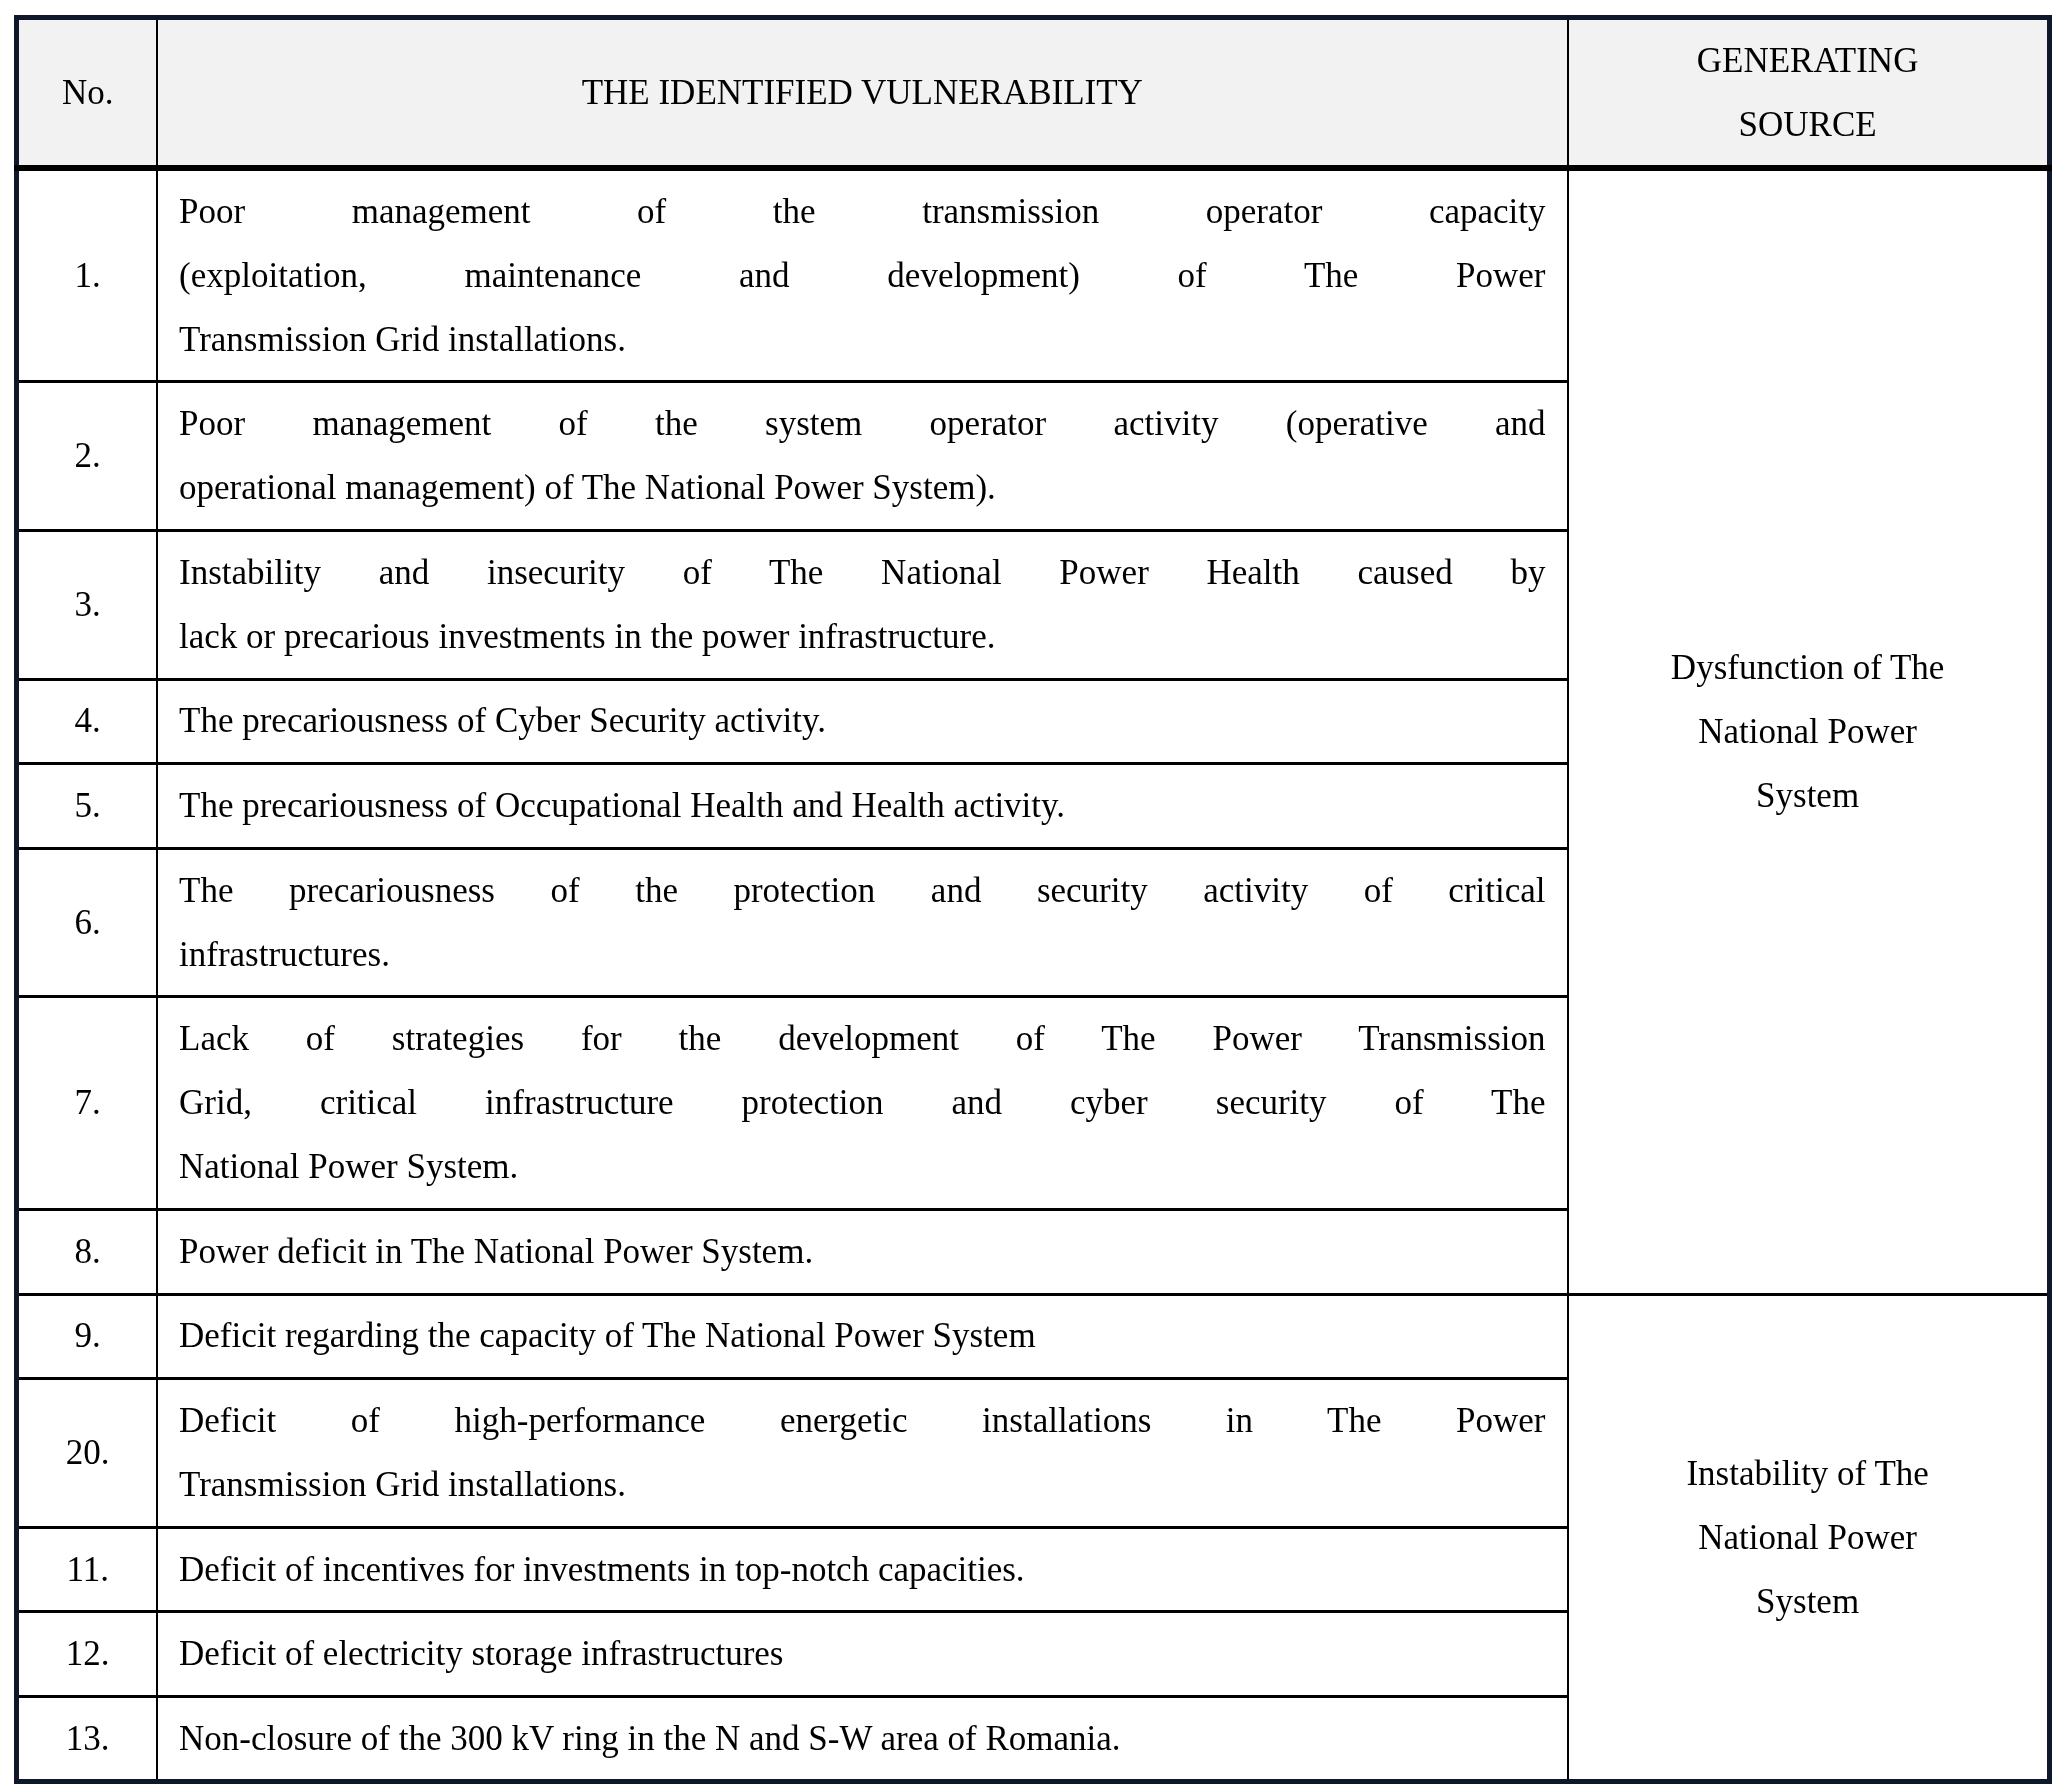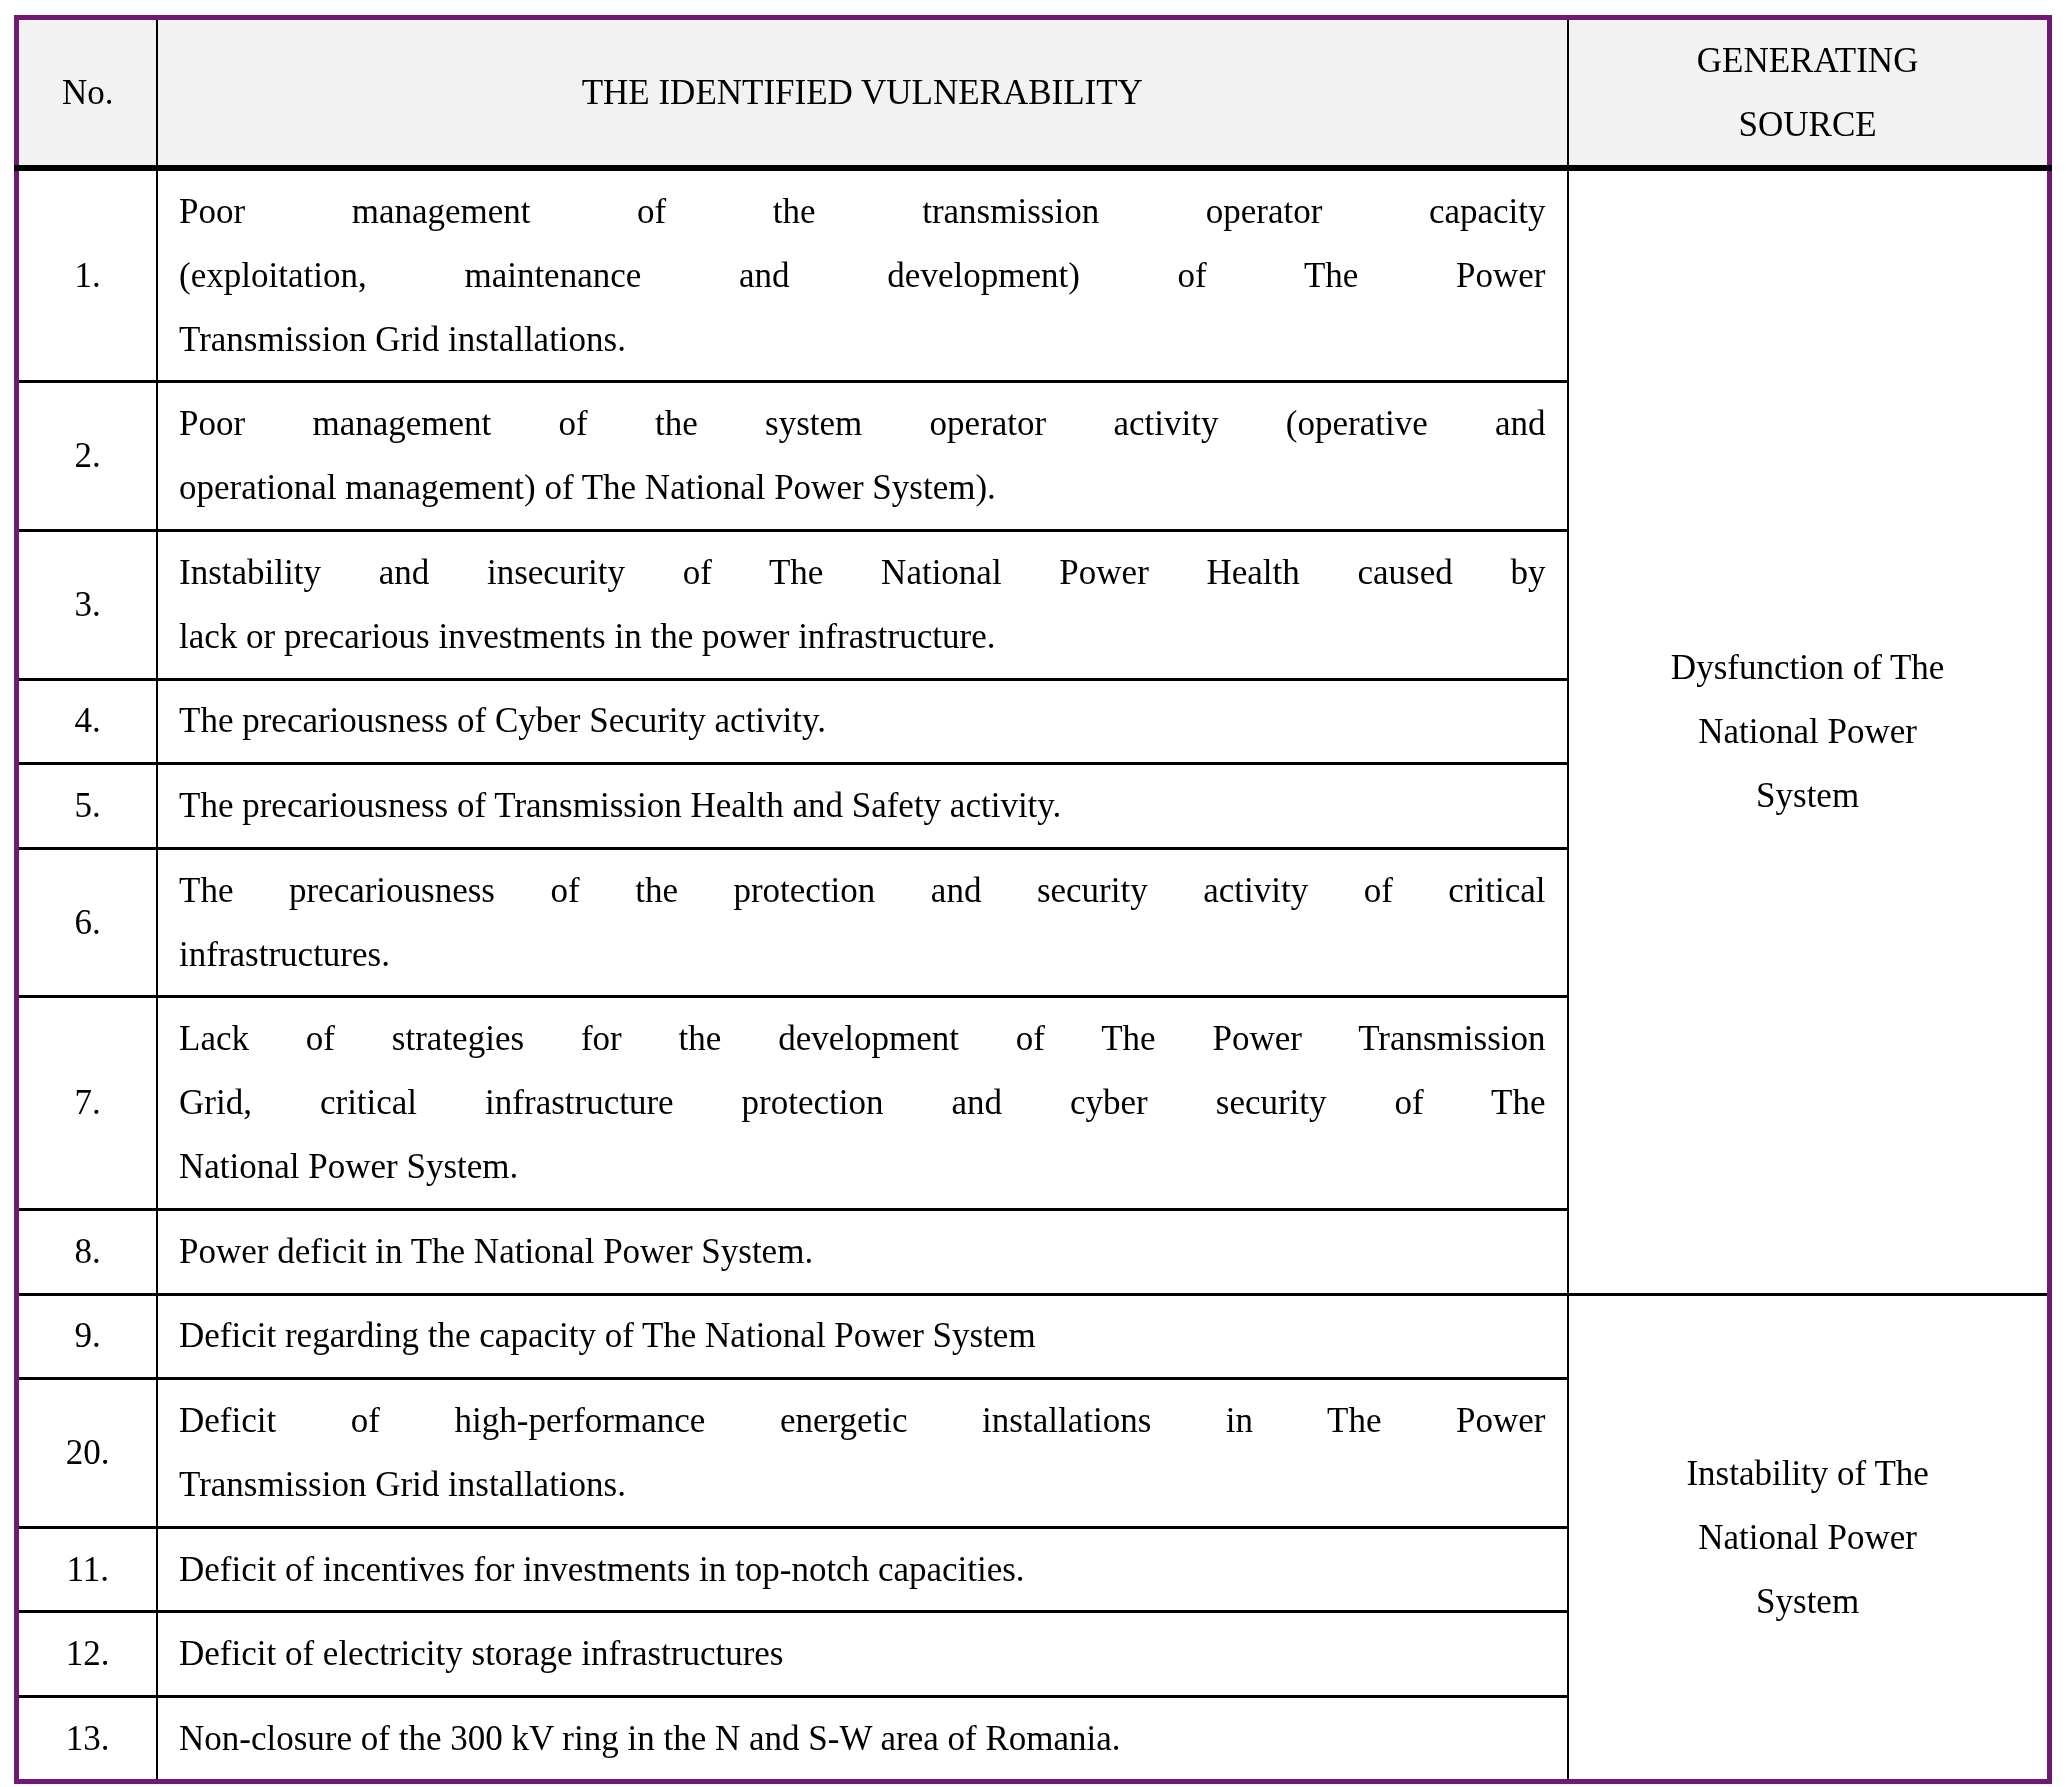--- a/index.html
+++ b/index.html
@@ -11,21 +11,21 @@
   body {
     width: 2066px;
     height: 1788px;
     box-sizing: border-box;
     padding: 15.4px 14.3px;
   }
   table.vuln-table {
     width: 100%;
     border-collapse: collapse;
     table-layout: fixed;
-    border: 5px solid #701a75;
+    border: 5px solid #0f172a;
   }
   col.c-no   { width: 6.9%; }
   col.c-vuln { width: 69.4%; }
   col.c-src  { width: 23.7%; }
 
   th, td {
     border: 2.2px solid #000;
     border-top-width: 3.8px;
     border-bottom-width: 3.8px;
     vertical-align: middle;
@@ -117,21 +117,21 @@
     </tr>
     <tr>
       <td class="no-cell">4.</td>
       <td class="vuln-cell">
           <div class="line last">The precariousness of Cyber Security activity.</div>
         </td>
     </tr>
     <tr>
       <td class="no-cell">5.</td>
       <td class="vuln-cell">
-          <div class="line last">The precariousness of Transmission Health and Safety activity.</div>
+          <div class="line last">The precariousness of Occupational Health and Health activity.</div>
         </td>
     </tr>
     <tr>
       <td class="no-cell">6.</td>
       <td class="vuln-cell">
           <div class="line">The precariousness of the protection and security activity of critical</div>
           <div class="line last">infrastructures.</div>
         </td>
     </tr>
     <tr>

